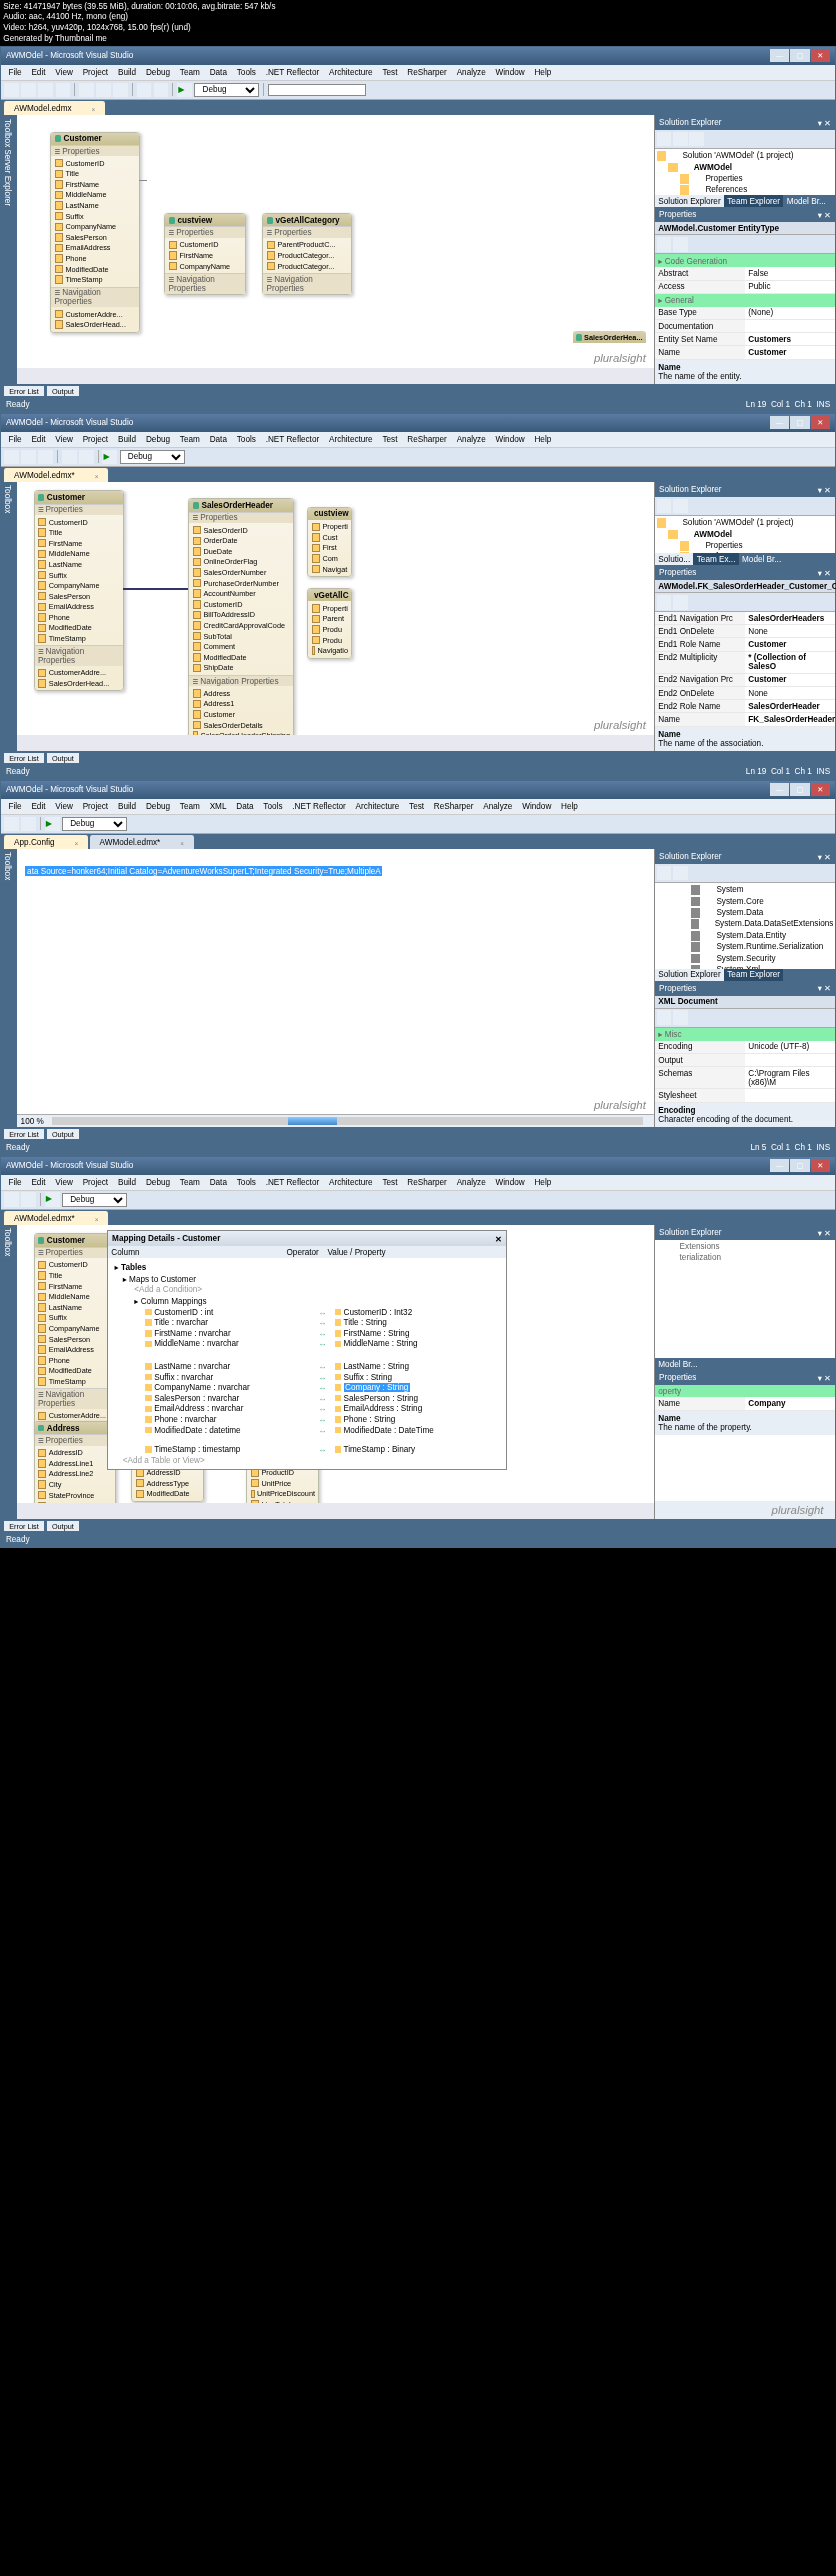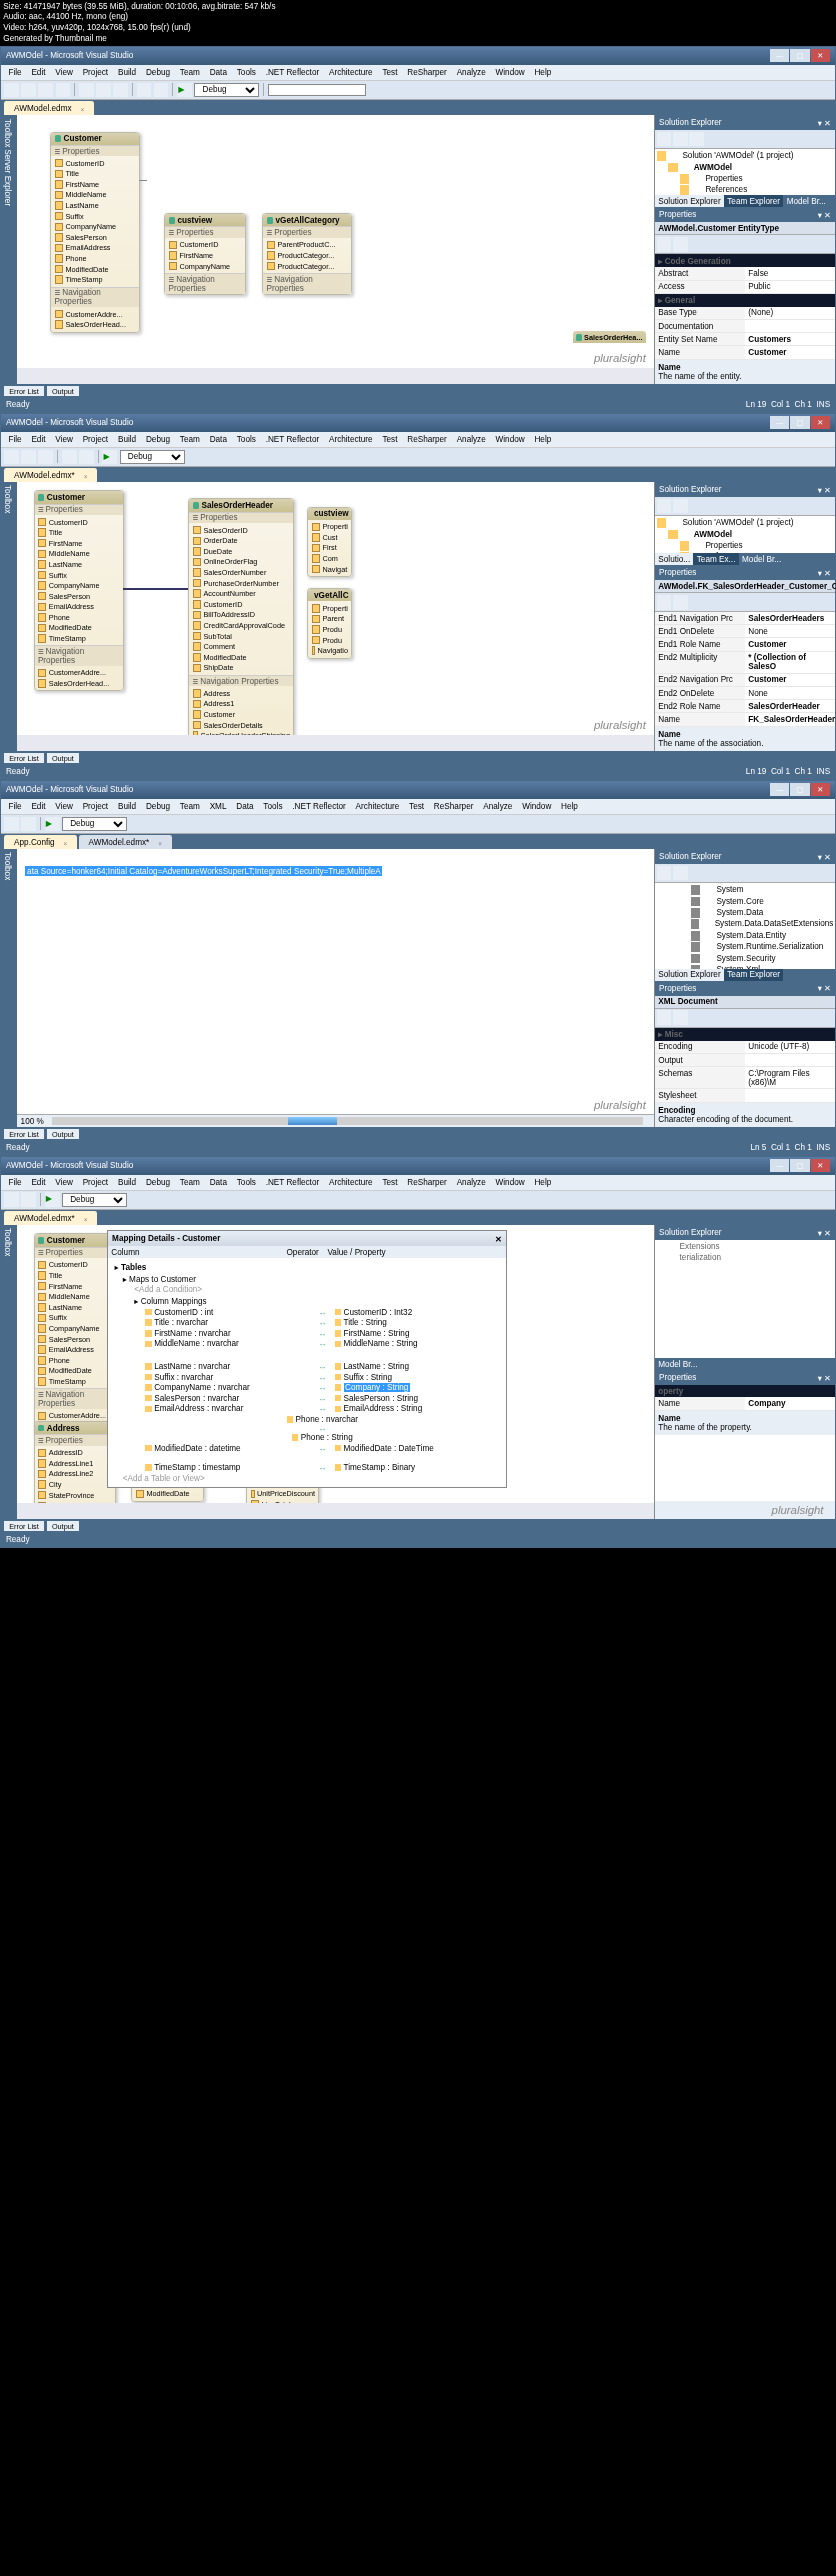--- a/index.html
+++ b/index.html
@@ -13,21 +13,21 @@
 .menubar{background:#e8eef5;padding:1.6px 3.3px;display:flex;gap:1.6px;font-size:9px;border-bottom:0.8px solid #ccc}
 .menubar span{padding:1.6px 4.1px;cursor:pointer}
 .toolbar{background:#dce6f2;padding:1.6px 3.3px;display:flex;align-items:center;gap:2.4px;border-bottom:0.8px solid #aaa;font-size:8.2px}
 .tb-btn{width:14.7px;height:14.7px;background:#e8eef5;border:0.8px solid transparent;display:inline-block}
 .tb-sep{width:0.8px;height:13px;background:#aaa;margin:0 1.6px}
 .tb-combo{background:#fff;border:0.8px solid #888;padding:0.8px 3.3px;font-size:8.2px;min-width:65px}
 .main{display:flex;height:269px}
 .left-tab{width:16.3px;background:#4a6a8a;color:#fff;writing-mode:vertical-lr;padding:3.3px 1.6px;font-size:7.3px}
 .designer{flex:1;background:#e8e8f0;position:relative;border-right:0.8px solid #888}
 .tab-strip{background:#4a6a8a;display:flex;padding:1.6px 3.3px 0}
-.tab{background:#fff3d4;padding:2.4px 9.8px;font-size:8.2px;border-radius:2.4px 2.4px 0 0;margin-right:1.6px;display:flex;align-items:flex-end;gap:9px}
+.tab{background:#fff3d4;padding:2.4px 9.8px;font-size:8.2px;border-radius:2.4px 2.4px 0 0;margin-right:1.6px;display:flex;align-items:flex-end;gap:20px}
 .tab .x{color:#888;font-size:6.5px;cursor:pointer}
 .surface{background:#fff;height:calc(100% - 16.3px);position:relative;overflow:hidden}
 .entity{position:absolute;background:linear-gradient(#f8f4e8,#f4ecd4);border:0.8px solid #bba;border-radius:3.3px;box-shadow:1.6px 1.6px 3.3px rgba(0,0,0,.2);font-size:7.3px;width:90px}
 .entity-hdr{background:linear-gradient(#d8d0b0,#c8c090);padding:1.6px 3.3px;font-weight:bold;display:flex;align-items:center;gap:2.4px;border-radius:3.3px 3.3px 0 0}
 .entity-hdr::before{content:'';width:6.5px;height:6.5px;background:#4a8;border-radius:1.6px}
 .entity-sec{background:#e8e0c8;padding:0.8px 3.3px;font-size:6.5px;color:#555;border-top:0.8px solid #ccc}
 .entity-props{padding:1.6px 3.3px}
 .entity-props div{display:flex;align-items:center;gap:2.4px;padding:0.8px 0;font-size:7.3px}
 .entity-props div::before{content:'';width:6.5px;height:6.5px;background:#fc6;border:0.8px solid #a84}
 .right{width:180px;background:#e8eef5;display:flex;flex-direction:column}
@@ -39,21 +39,21 @@
 .ic-folder{background:#fc6}
 .ic-ref{background:#888}
 .tree .indent1{padding-left:11.4px}
 .tree .indent2{padding-left:23px}
 .tree .indent3{padding-left:34px}
 .props{background:#fff;font-size:7.3px}
 .props-hdr{background:#d8e0ec;padding:1.6px 3.3px;font-weight:bold;border-bottom:0.8px solid #aaa}
 .props-row{display:flex;border-bottom:0.8px solid #e8e8e8}
 .props-row .k{width:50%;padding:1.6px 3.3px;background:#f4f4f4}
 .props-row .v{width:50%;padding:1.6px 3.3px}
-.props-cat{background:#0f172a;padding:1.6px 3.3px;font-weight:bold;color:#666}
+.props-cat{background:#86efac;padding:1.6px 3.3px;font-weight:normal;color:#666}
 .props-desc{background:#e8eef5;padding:3.3px;font-size:7.3px;min-height:24.5px}
 .props-desc b{display:block}
 .statusbar{background:#4a6a8a;color:#fff;padding:2.4px 4.9px;display:flex;justify-content:space-between;font-size:8.2px}
 .errorbar{display:flex;gap:3.3px;padding:1.6px 3.3px;background:#4a6a8a}
 .errorbar span{background:#e8eef5;padding:0.8px 4.9px;font-size:7.3px}
 .watermark{position:absolute;bottom:4.1px;right:8.2px;color:#888;font-style:italic;font-size:11.4px}
 .conn-line{position:absolute;background:#888;height:0.8px}
 .mapping{position:absolute;background:#fff;border:1.6px solid #888;width:310px;font-size:7.3px}
 .mapping-hdr{background:linear-gradient(#e8eef5,#d0d8e4);padding:2.4px 4.1px;font-weight:bold;display:flex;justify-content:space-between}
 .mapping-th{background:#e8eef5;display:flex;padding:1.6px 3.3px;font-size:7.3px}
@@ -801,21 +801,21 @@
             <div class="mapping-row" style="padding-left: 34px;">
               <div class="c1"><span style="width:6.5px;height:6.5px;background:#fc6;display:inline-block"></span>SalesPerson : nvarchar</div>
               <div class="c2">↔</div>
               <div class="c3"><span style="width:6.5px;height:6.5px;background:#fc6;display:inline-block"></span>SalesPerson : String</div>
             </div>
             <div class="mapping-row" style="padding-left: 34px;">
               <div class="c1"><span style="width:6.5px;height:6.5px;background:#fc6;display:inline-block"></span>EmailAddress : nvarchar</div>
               <div class="c2">↔</div>
               <div class="c3"><span style="width:6.5px;height:6.5px;background:#fc6;display:inline-block"></span>EmailAddress : String</div>
             </div>
-            <div class="mapping-row" style="padding-left: 34px; flex-direction: column;">
+            <div class="mapping-row" style="padding-left: 34px;">
               <div class="c1"><span style="width:6.5px;height:6.5px;background:#fc6;display:inline-block"></span>Phone : nvarchar</div>
               <div class="c2">↔</div>
               <div class="c3"><span style="width:6.5px;height:6.5px;background:#fc6;display:inline-block"></span>Phone : String</div>
             </div>
             <div class="mapping-row" style="padding-left: 34px;">
               <div class="c1"><span style="width:6.5px;height:6.5px;background:#fc6;display:inline-block"></span>ModifiedDate : datetime</div>
               <div class="c2">↔</div>
               <div class="c3"><span style="width:6.5px;height:6.5px;background:#fc6;display:inline-block"></span>ModifiedDate : DateTime</div>
             </div>
             <div class="mapping-row" style="padding-left: 34px; margin-top: 9px;">

